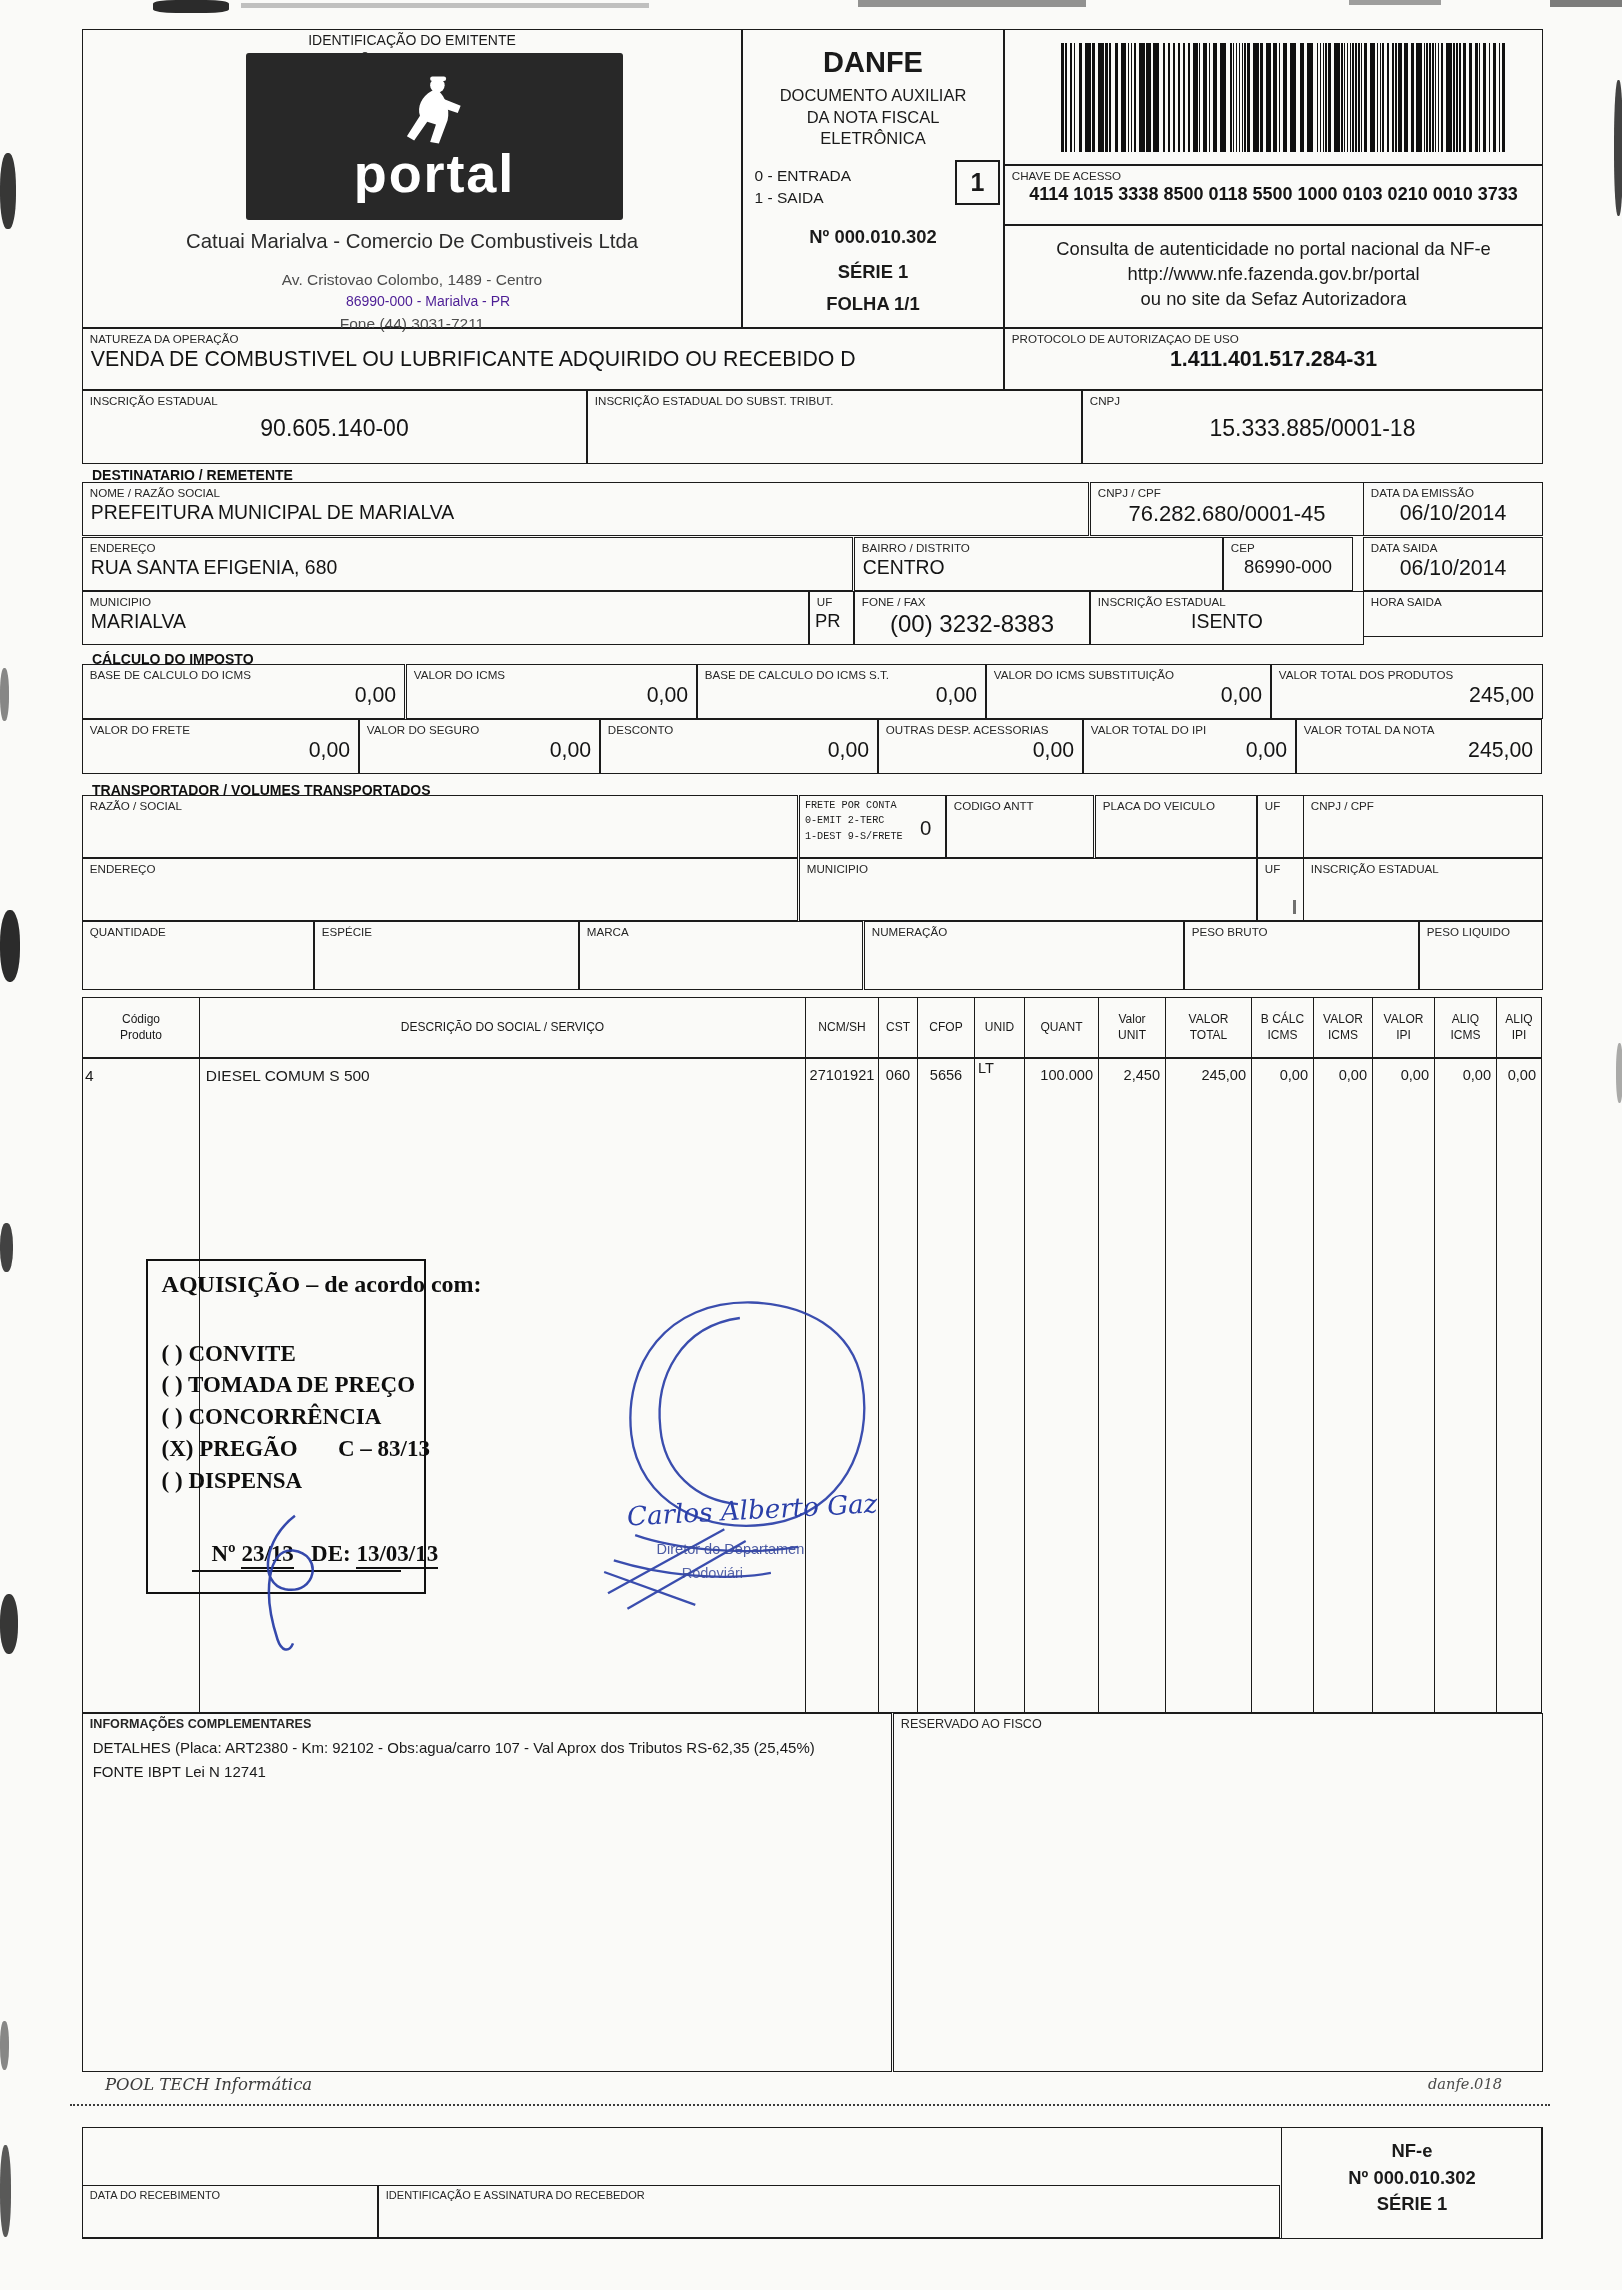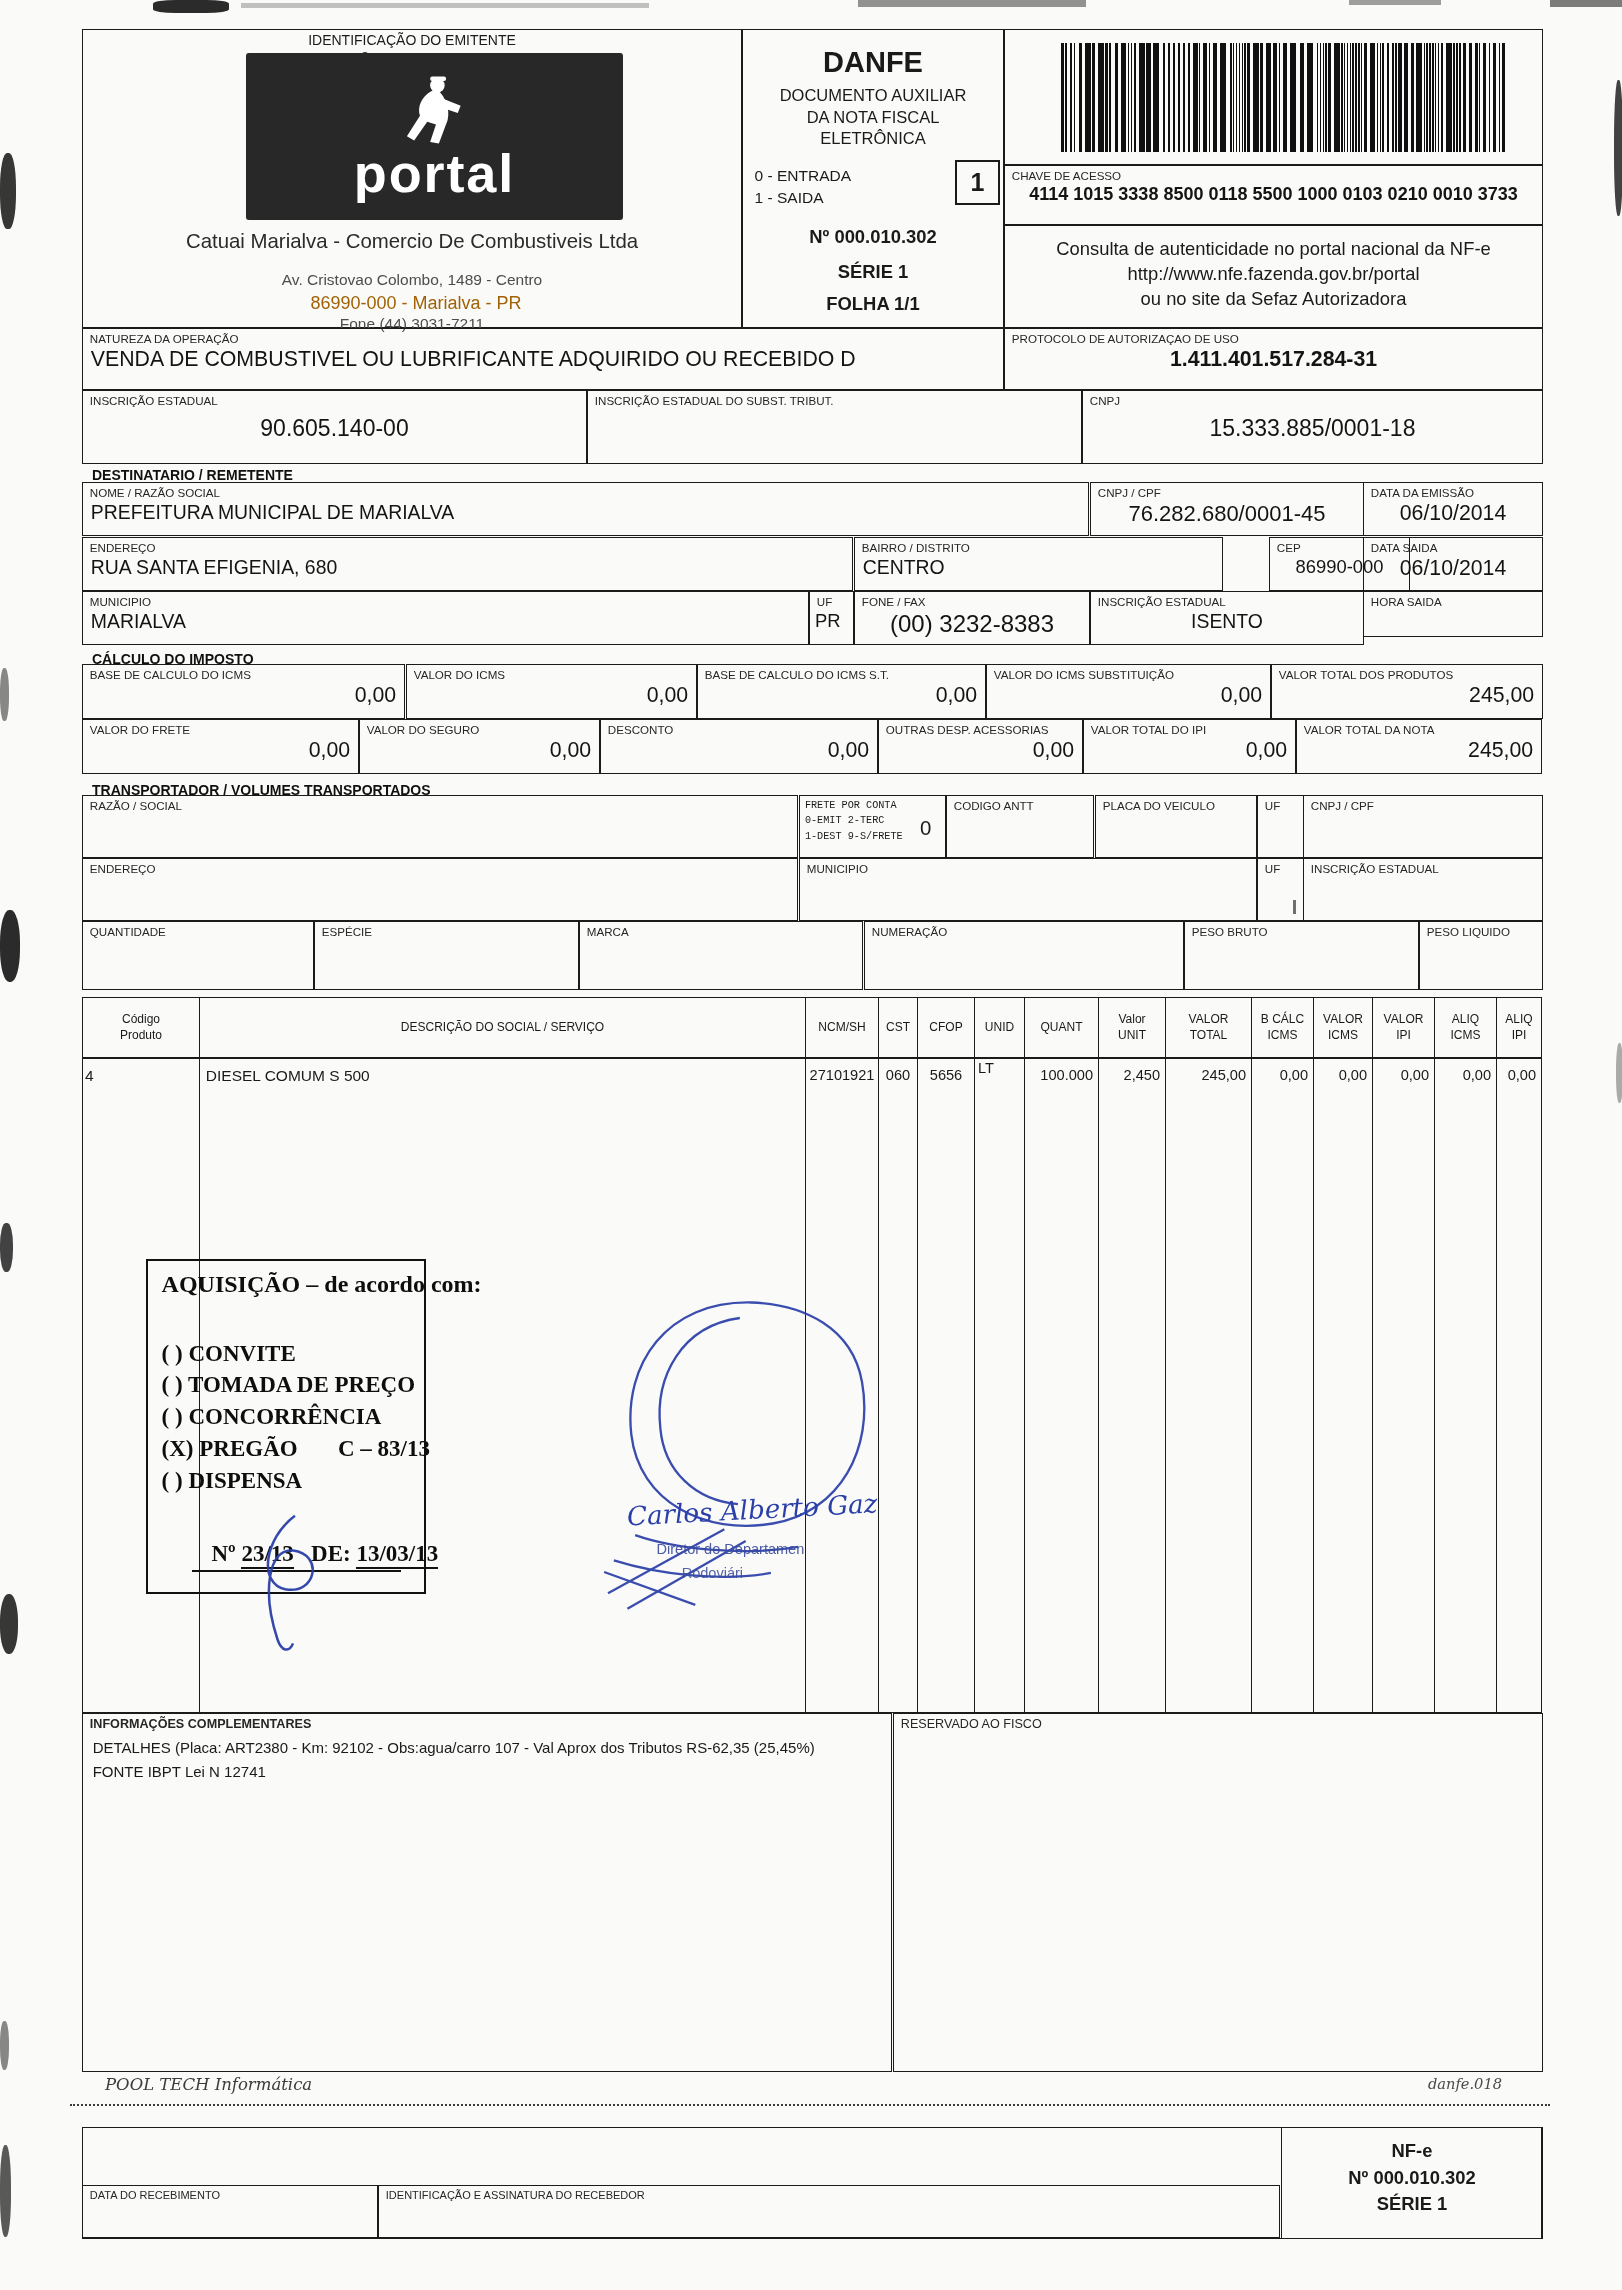--- a/index.html
+++ b/index.html
@@ -69,21 +69,21 @@
             <path d="M30 11 C23 15 20 22 22 28 L13 42 L18 45 L27 32 L33 34 L29 46 L35 47 L41 31 C43 23 39 15 35 11 Z"></path>
             <path d="M35 15 L50 21 L48 26 L33 21 Z"></path>
             <rect x="29" y="1" width="11" height="3" rx="1.5"></rect>
           </g>
         </svg>
       </span>
       <span class="logotext">portal</span>
     </div>
     <div class="nb c" style="left:0;top:200px;width:100%;font-size:20.4px;color:#2b2b2b;">Catuai Marialva - Comercio De Combustiveis Ltda</div>
     <div class="nb c" style="left:0;top:241px;width:100%;font-size:15.5px;color:#4d4d4d;">Av. Cristovao Colombo, 1489 - Centro</div>
-    <div class="nb c" style="left:4px;top:263px;width:100%;font-size:18px;color:#a16207;">86990-000 - Marialva - PR</div>
+    <div class="nb c" style="left:16px;top:263px;width:100%;font-size:14px;color:#4c1d95;">86990-000 - Marialva - PR</div>
     <div class="nb c" style="left:0;top:285px;width:100%;font-size:15.5px;color:#4d4d4d;">Fone (44) 3031-7211</div>
   </div>
 
   <div class="b" style="left:742px;top:29px;width:262px;height:299px;">
     <div class="nb c bold" style="left:0;top:15.5px;width:100%;font-size:29px;">DANFE</div>
     <div class="nb c" style="left:0;top:56px;width:100%;font-size:16.5px;">DOCUMENTO AUXILIAR</div>
     <div class="nb c" style="left:0;top:78px;width:100%;font-size:16.5px;">DA NOTA FISCAL</div>
     <div class="nb c" style="left:0;top:99px;width:100%;font-size:16.5px;">ELETRÔNICA</div>
     <div class="nb" style="left:11.6px;top:137px;font-size:15.5px;">0 - ENTRADA</div>
     <div class="nb" style="left:11.6px;top:159px;font-size:15.5px;">1 - SAIDA</div>
@@ -326,21 +326,21 @@
   </div>
 
   <div class="b" style="left:82px;top:537px;width:771px;height:54px;">
     <div class="l">ENDEREÇO</div>
     <div class="v" style="font-size:19.4px;">RUA SANTA EFIGENIA, 680</div>
   </div>
   <div class="b" style="left:854px;top:537px;width:369px;height:54px;">
     <div class="l">BAIRRO / DISTRITO</div>
     <div class="v" style="font-size:19.4px;">CENTRO</div>
   </div>
-  <div class="b" style="left:1223px;top:537px;width:141px;height:54px;margin-left:46px;">
+  <div class="b" style="left:1223px;top:537px;width:130px;height:54px;">
     <div class="l">CEP</div>
     <div class="v c" style="font-size:18.4px;">86990-000</div>
   </div>
   <div class="b" style="left:1363px;top:537px;width:180px;height:54px;">
     <div class="l">DATA SAIDA</div>
     <div class="v c" style="font-size:21.3px;">06/10/2014</div>
   </div>
 
   <div class="b" style="left:82px;top:591px;width:727px;height:54px;">
     <div class="l">MUNICIPIO</div>

